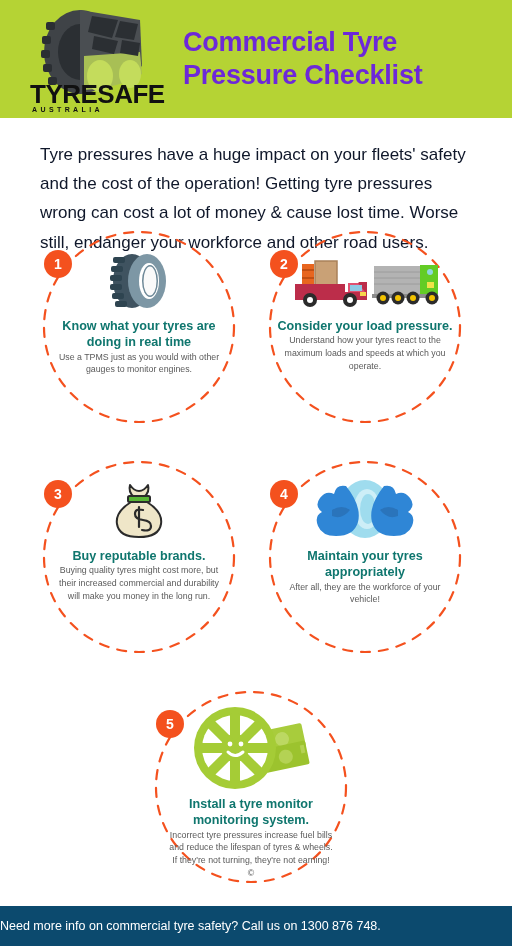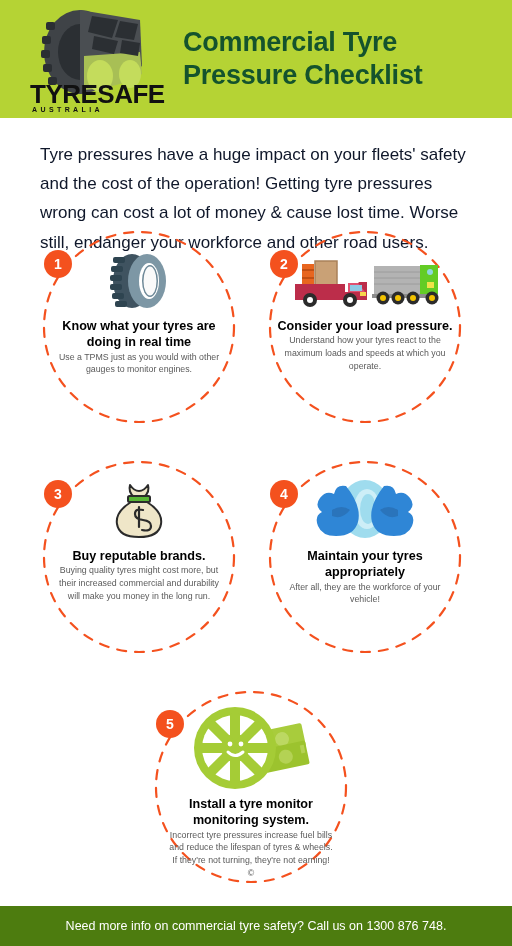--- a/index.html
+++ b/index.html
@@ -32,21 +32,21 @@
   .logo-wrap {
     position: relative;
     width: 145px;
     height: 110px;
     margin-left: 22px;
     flex: none;
   }
   .logo-svg { position: absolute; top: 0; left: 0; }
 
   .header-title {
-    color: #14532d;
+    color: #6d28d9;
     font-weight: bold;
     font-size: 27px;
     line-height: 1.22;
     letter-spacing: -0.2px;
     margin-left: 16px;
   }
 
   
   .intro {
     position: absolute;
@@ -95,21 +95,21 @@
     padding-top: 22px;
     z-index: 2;
   }
   .icon-box {
     height: 62px;
     display: flex;
     align-items: center;
     justify-content: center;
   }
   .item-title {
-    color: #000000;
+    color: #0f766e;
     font-weight: bold;
     font-size: 12.6px;
     line-height: 1.30;
     text-align: center;
     margin-top: 6px;
     width: 176px;
   }
   .item-desc {
     color: #5a5a5a;
     font-size: 8.8px;
@@ -128,24 +128,23 @@
 
   #item-5 .item-body { padding-top: 18px; }
   #item-5 .icon-box  { height: 84px; }
 
   
   .footer {
     position: absolute;
     left: 0; bottom: 0;
     width: 512px;
     height: 40px;
-    background: #4d7c0f;
-    display: flex;
-    align-items: center;
-    justify-content: center;
+    background: #0c4a6e;
+    display: flex;
+    align-items: center;
   }
   .footer-text {
     color: #ffffff;
     font-size: 12.5px;
   }
 </style>
 </head>
 <body>
 
 <div class="page">

